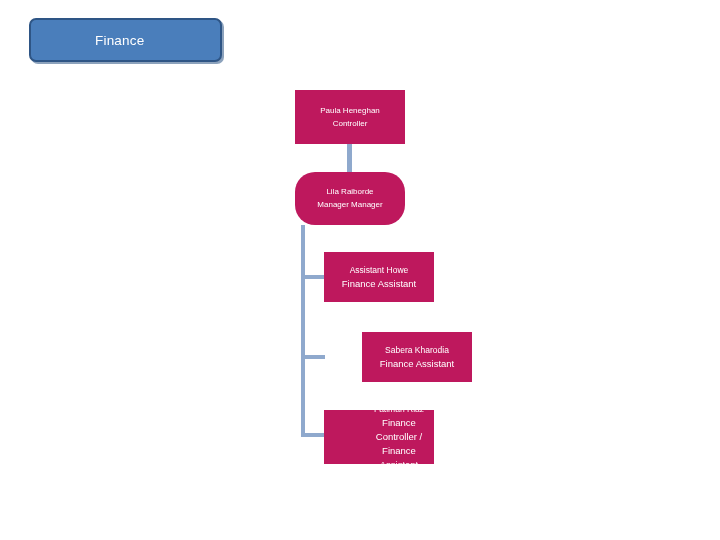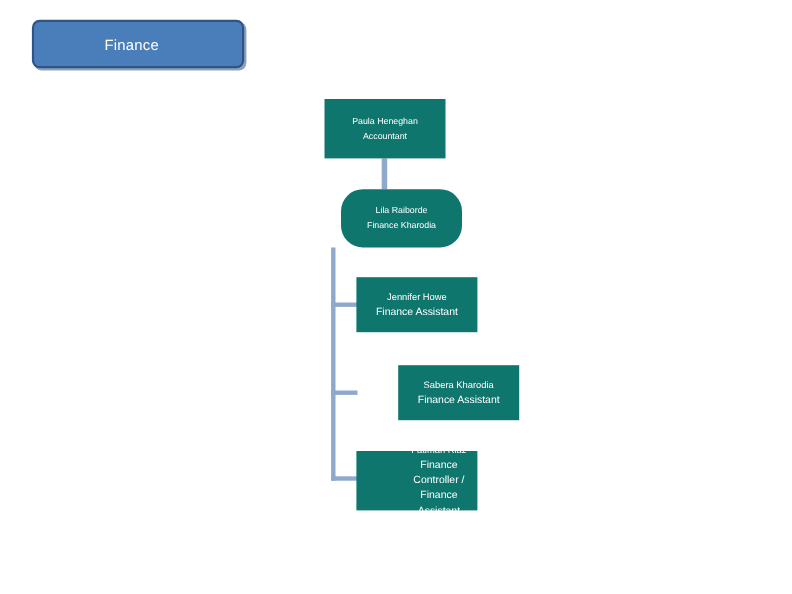--- a/index.html
+++ b/index.html
@@ -41,21 +41,21 @@
     font-size: 13.5px;
     font-family: "Liberation Sans", sans-serif;
     letter-spacing: 0.2px;
     padding-left: 64px;
     white-space: nowrap;
   }
 
   
   .node {
     position: absolute;
-    background: #0f766e;
+    background: #be185d;
     box-sizing: border-box;
     display: flex;
     flex-direction: column;
     align-items: center;
     justify-content: center;
     text-align: center;
     color: #ffffff;
     padding: 2px 4px;
   }
   .node .nm {
@@ -67,21 +67,21 @@
   .node .rl {
     font-size: 9.5px;
     line-height: 14px;
     color: #ffffff;
   }
   
   .node.level-top .nm { font-size: 8px; line-height: 12px; }
   .node.level-top .rl { font-size: 8px; line-height: 13px; }
 
   .node.n-accountant  { left: 295px; top:  90px; width: 110px; height: 54px; }
-  .node.n-manager     { left: 310px; top: 172px; width: 110px; height: 53px; border-radius: 20px; }
+  .node.n-manager     { left: 295px; top: 172px; width: 110px; height: 53px; border-radius: 20px; }
   .node.n-asst1       { left: 324px; top: 252px; width: 110px; height: 50px; }
   .node.n-asst2       { left: 324px; top: 332px; width: 110px; height: 50px; margin-left: 38px; }
   .node.n-asst3       { left: 324px; top: 410px; width: 110px; height: 54px; padding-left: 44px; }
 
   
   .conn {
     position: absolute;
     background: #8fa9cd;
   }
   
@@ -103,30 +103,30 @@
   </div>
 
   <div class="conn v-top"></div>
   <div class="conn v-trunk"></div>
   <div class="conn h-asst1"></div>
   <div class="conn h-asst2"></div>
   <div class="conn h-asst3"></div>
 
   <div class="node level-top n-accountant">
     <span class="nm">Paula Heneghan</span>
-    <span class="rl">Accountant</span>
+    <span class="rl">Controller</span>
   </div>
 
   <div class="node level-top n-manager">
     <span class="nm">Lila Raiborde</span>
-    <span class="rl">Finance Kharodia</span>
+    <span class="rl">Manager Manager</span>
   </div>
 
   <div class="node n-asst1">
-    <span class="nm">Jennifer Howe</span>
+    <span class="nm">Assistant Howe</span>
     <span class="rl">Finance Assistant</span>
   </div>
 
   <div class="node n-asst2">
     <span class="nm">Sabera Kharodia</span>
     <span class="rl">Finance Assistant</span>
   </div>
 
   <div class="node n-asst3">
     <span class="nm">Fatimah Riaz</span>

